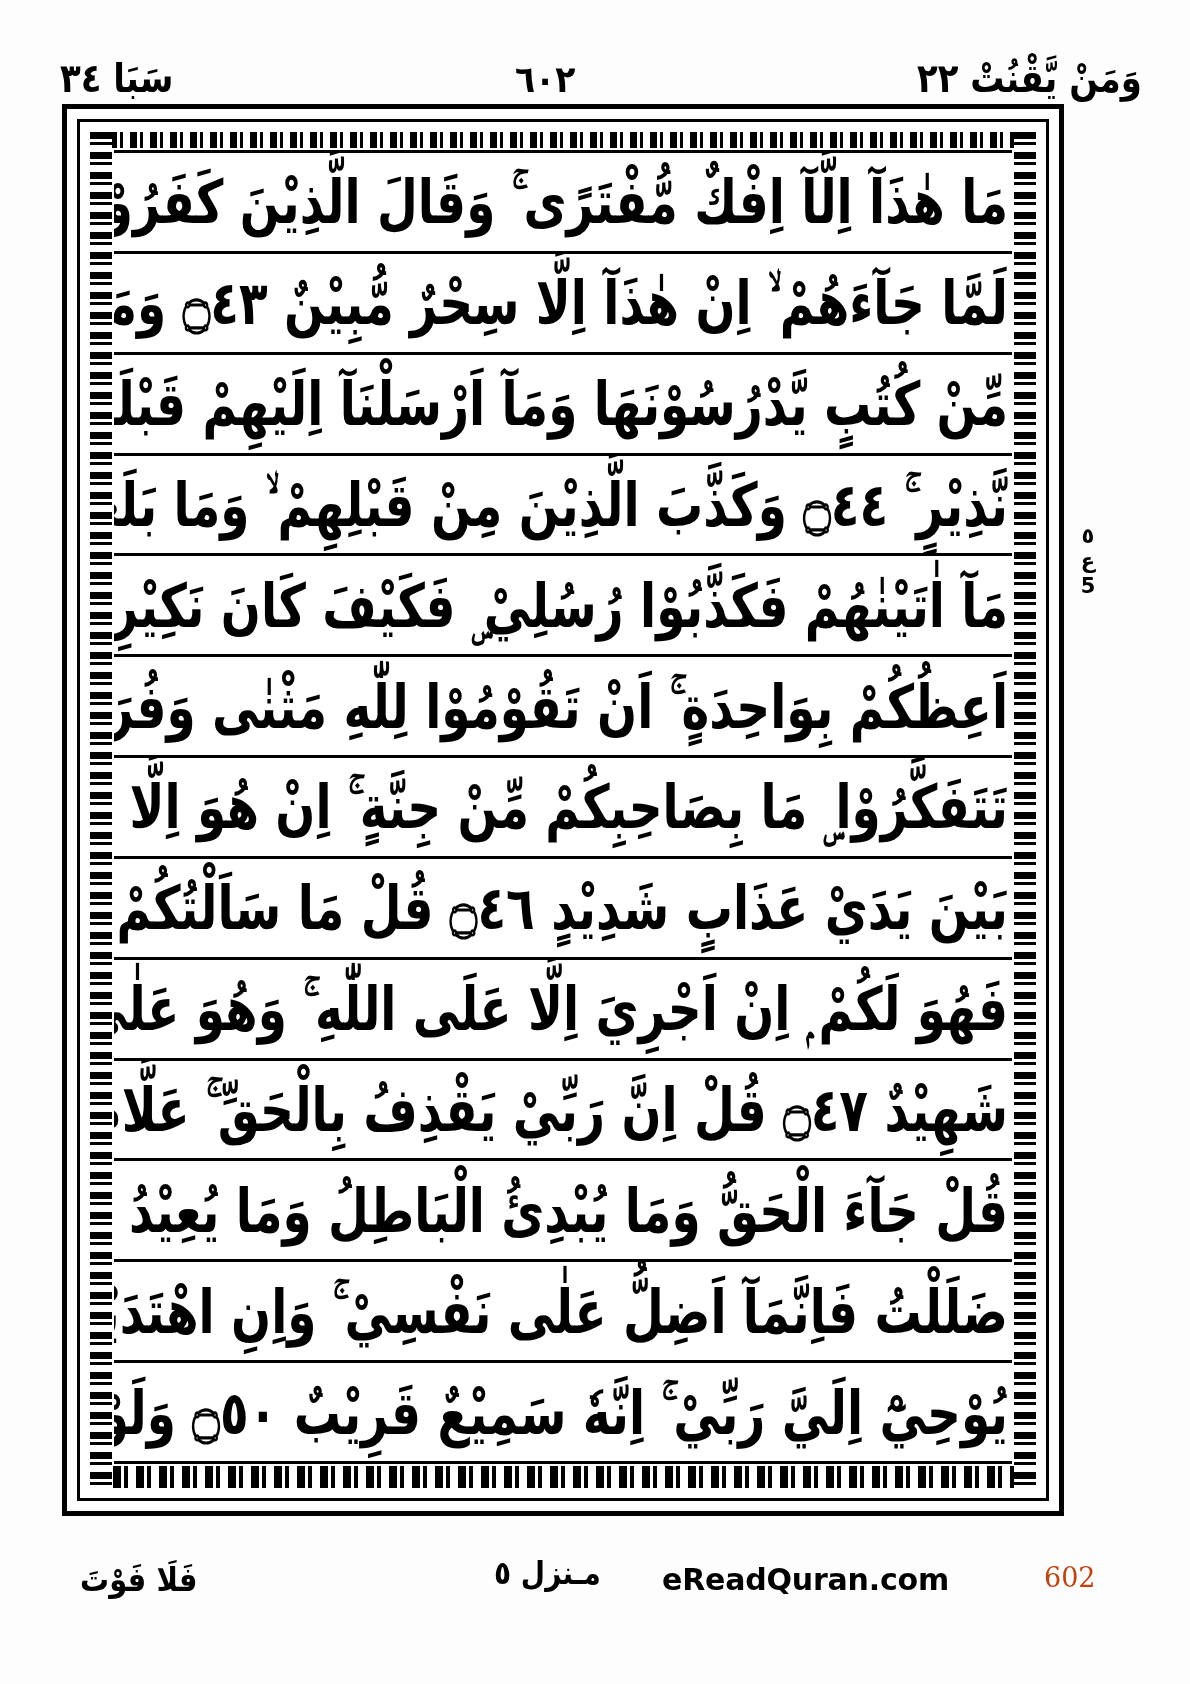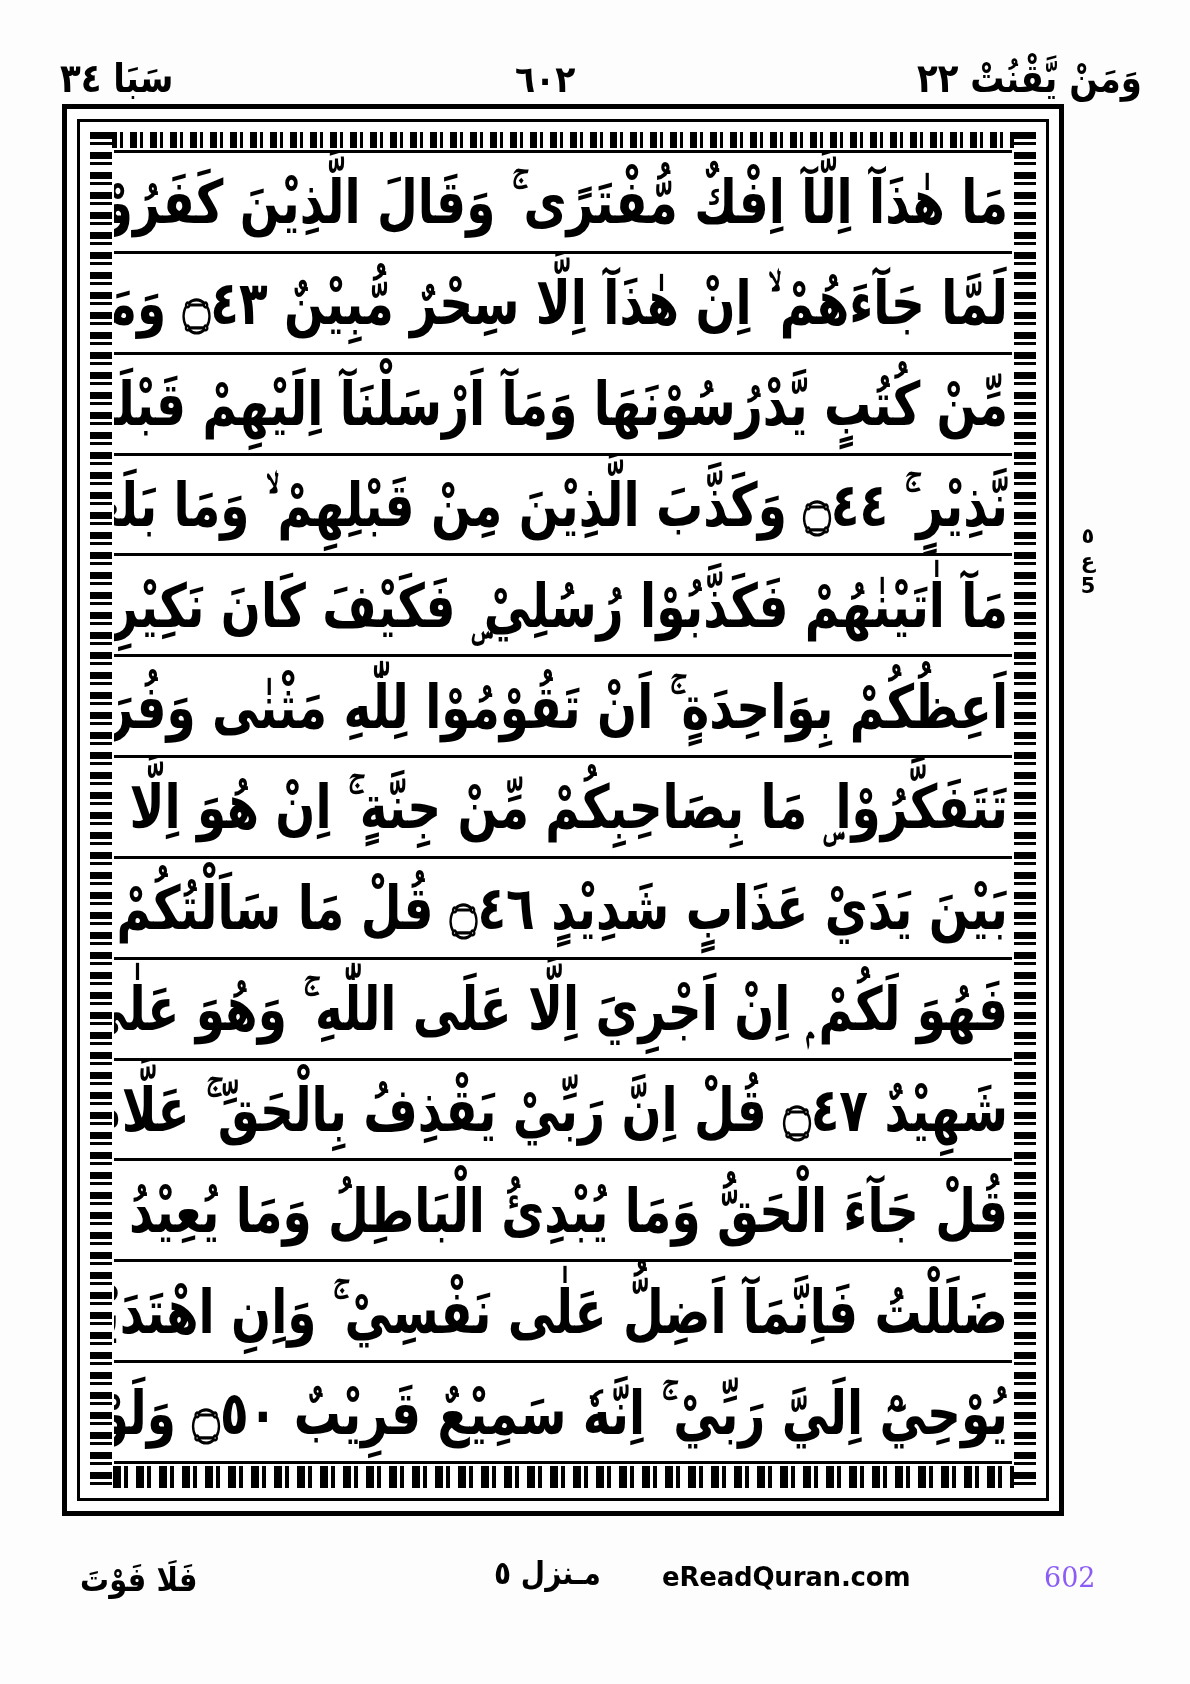--- a/index.html
+++ b/index.html
@@ -190,31 +190,31 @@
     font-family: "DejaVu Sans", sans-serif;
     font-size: 28px;
     font-weight: 700;
     transform: scaleY(1.15);
     transform-origin: top;
   }
   .ftr-site {
     position: absolute;
     left: 600px; top: 2px;
     font-family: "DejaVu Sans", "Liberation Sans", sans-serif;
-    font-size: 26px;
+    font-size: 30px;
     font-weight: 700;
     letter-spacing: -0.2px;
   }
   .ftr-pageno {
     position: absolute;
     left: 982px; top: 2px;
     font-family: "DejaVu Serif", "Liberation Serif", serif;
     font-size: 27px;
     font-weight: 400;
-    color: #8b5cf6;
+    color: #c2410c;
   }
 </style>
 </head>
 <body>
 
 <div class="page">
 
   <div class="header">
     <div class="hdr-juz">وَمَنْ يَّقْنُتْ ٢٢</div>
     <div class="hdr-page">٦٠٢</div>

